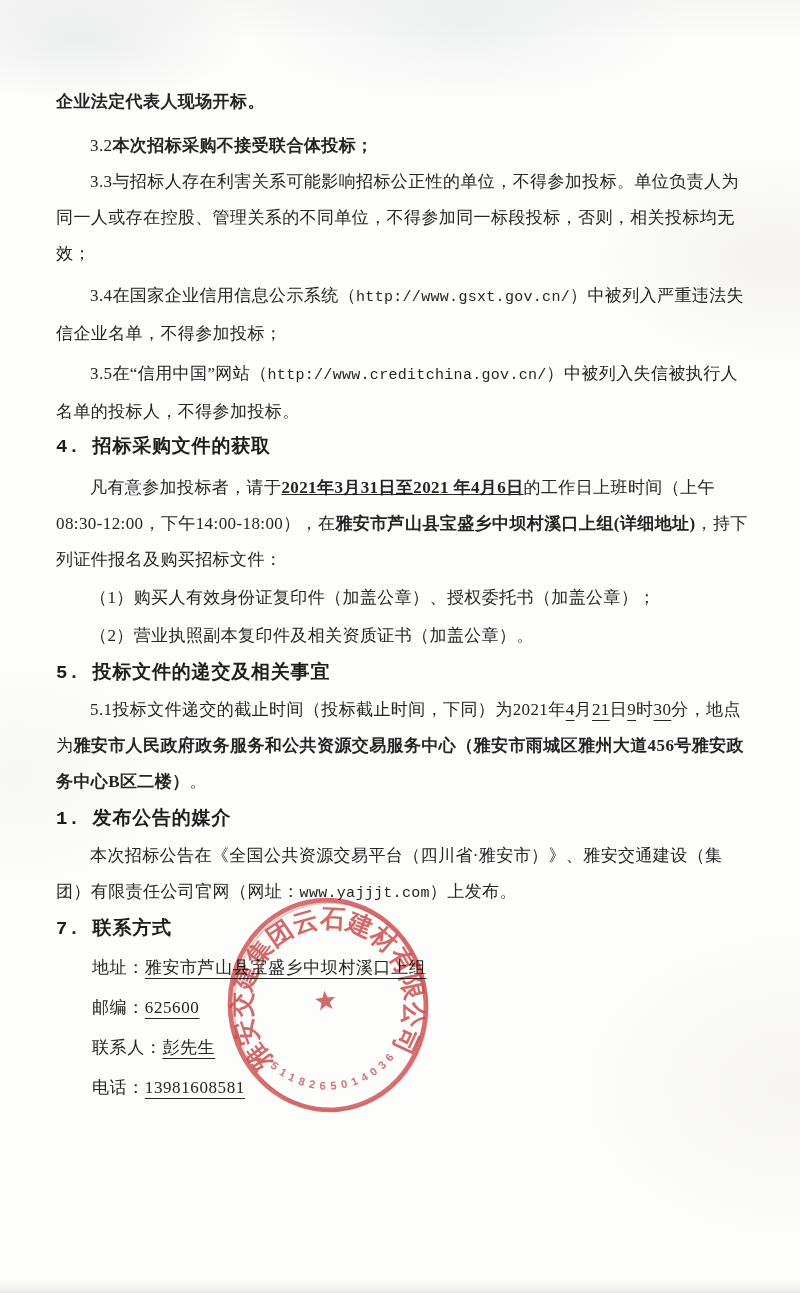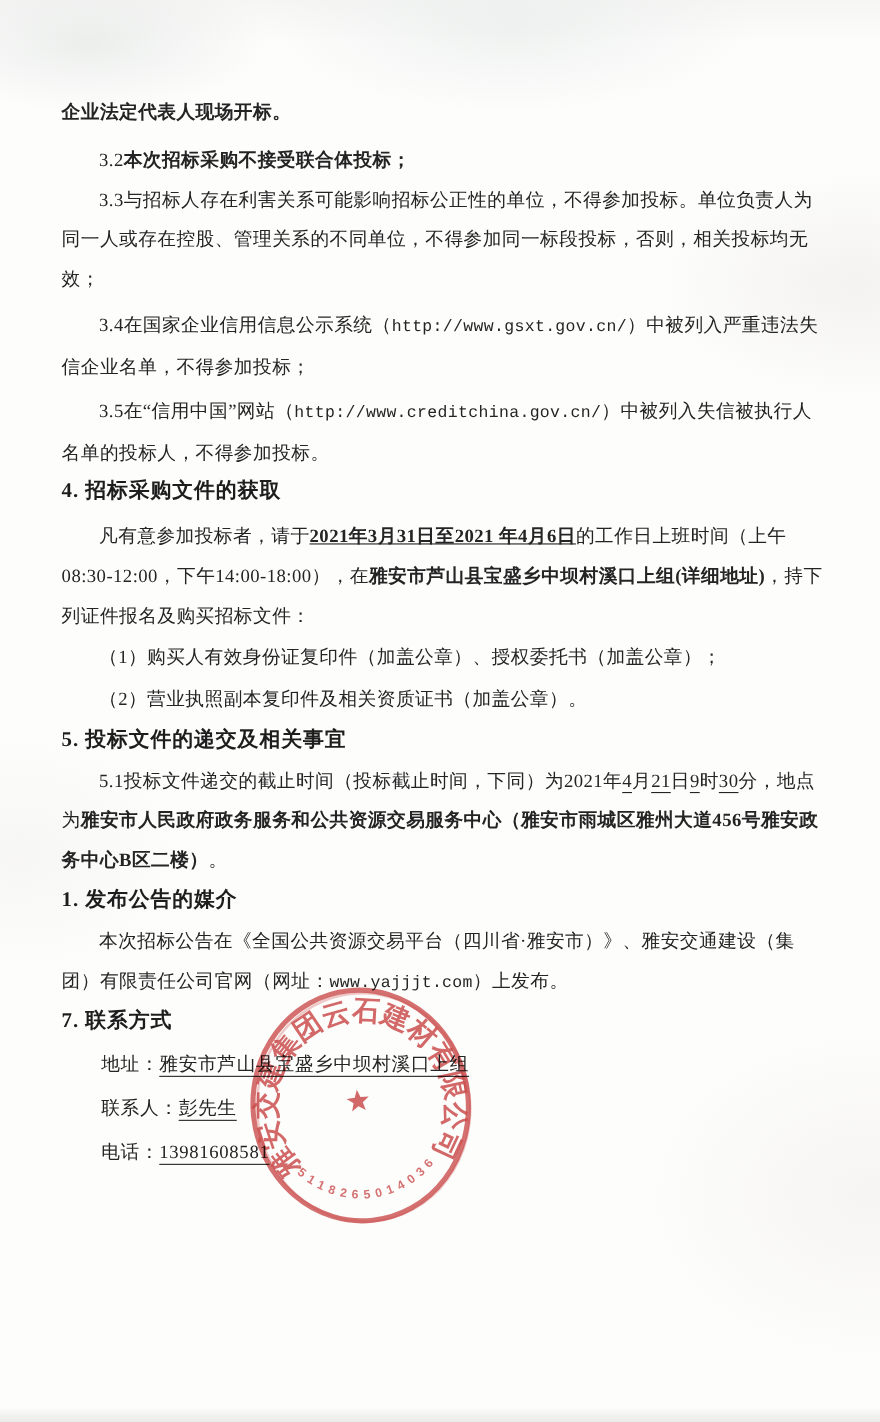--- a/index.html
+++ b/index.html
@@ -26,21 +26,21 @@
     position:absolute; left:0; right:0; bottom:0; height:14px; pointer-events:none;
     background:linear-gradient(to bottom, transparent, rgba(185,185,183,.28));
   }
   .page {
     position:absolute; inset:0;
     padding:84px 46px 0 56px;
   }
   .body-text { font-size:17px; line-height:36px; letter-spacing:.4px; }
   .para { text-indent:2em; }
   .heading {
-    font-family:Liberation Serif, serif;
+    font-family:Liberation Mono, monospace;
     font-weight:700; font-size:19px; line-height:30px; letter-spacing:.8px;
     color:#1d1d1d;
   }
   .u  { text-decoration:underline; text-underline-offset:5px; text-decoration-thickness:1.2px; }
   .b  { font-weight:700;text-decoration:underline; }
   .bu { font-weight:700; text-underline-offset:5px; text-decoration-thickness:1.4px; }
   .url { font-family:"Liberation Mono","DejaVu Sans Mono",monospace; font-size:15px; letter-spacing:.3px; }
   .mt2 { margin-top:2px; } .mt4 { margin-top:4px; } .mt6 { margin-top:6px; } .mt8 { margin-top:8px; }
   .contacts { margin-top:4px; padding-left:36px; }
   .contact-row { font-size:17px; line-height:40px; letter-spacing:.6px; }
@@ -83,20 +83,21 @@
 
 
   <h2 class="heading mt4">1. 发布公告的媒介</h2>
 
   <p class="body-text para mt4"><span>本次招标公告在《全国公共资源交易平台（四川省·雅安市）》、雅安交通建设（集团）有限责任公司官网（网址：</span><span class="url">www.yajjjt.com</span><span>）上发布。</span></p>
 
   <h2 class="heading mt2">7. 联系方式</h2>
 
   <div class="contacts">
     <p class="contact-row"><span>地址：</span><span class="u">雅安市芦山县宝盛乡中坝村溪口上组</span></p>
+    <p class="contact-row"><span>邮编：</span><span class="u">625600</span></p>
     <p class="contact-row"><span>联系人：</span><span class="u">彭先生</span></p>
     <p class="contact-row"><span>电话：</span><span class="u">13981608581</span></p>
   </div>
 
 </div>
 
 <div class="stamp">
   <svg width="212" height="228" viewBox="0 0 210 226">
     <defs>
       <path id="ringPath" d="M 50.6 166.4 A 77 77 0 1 1 159.4 166.4" fill="none"></path>

